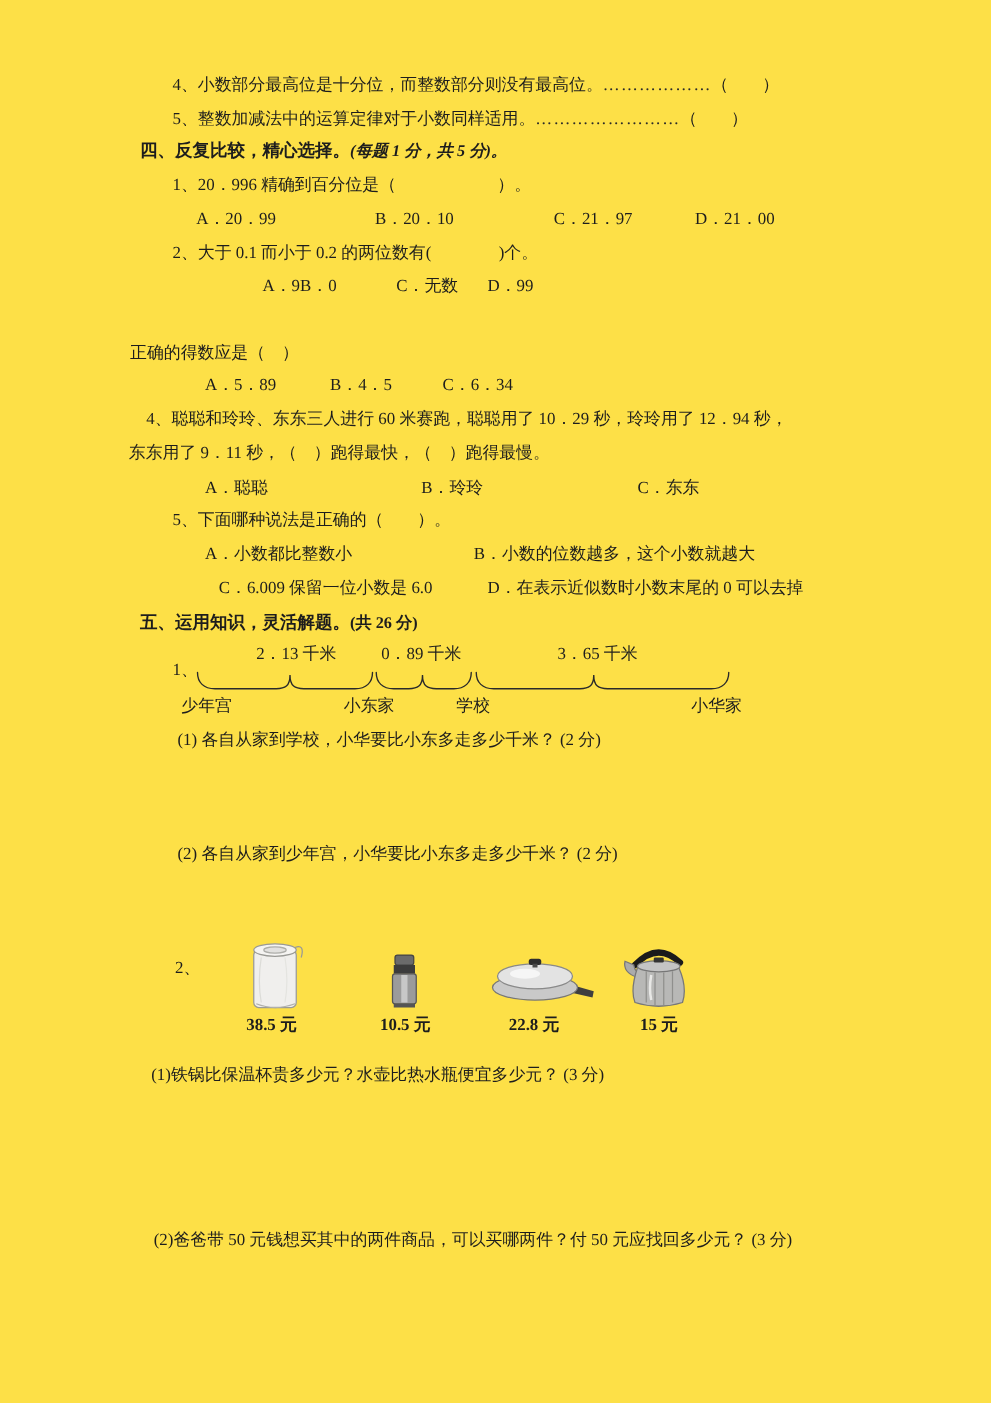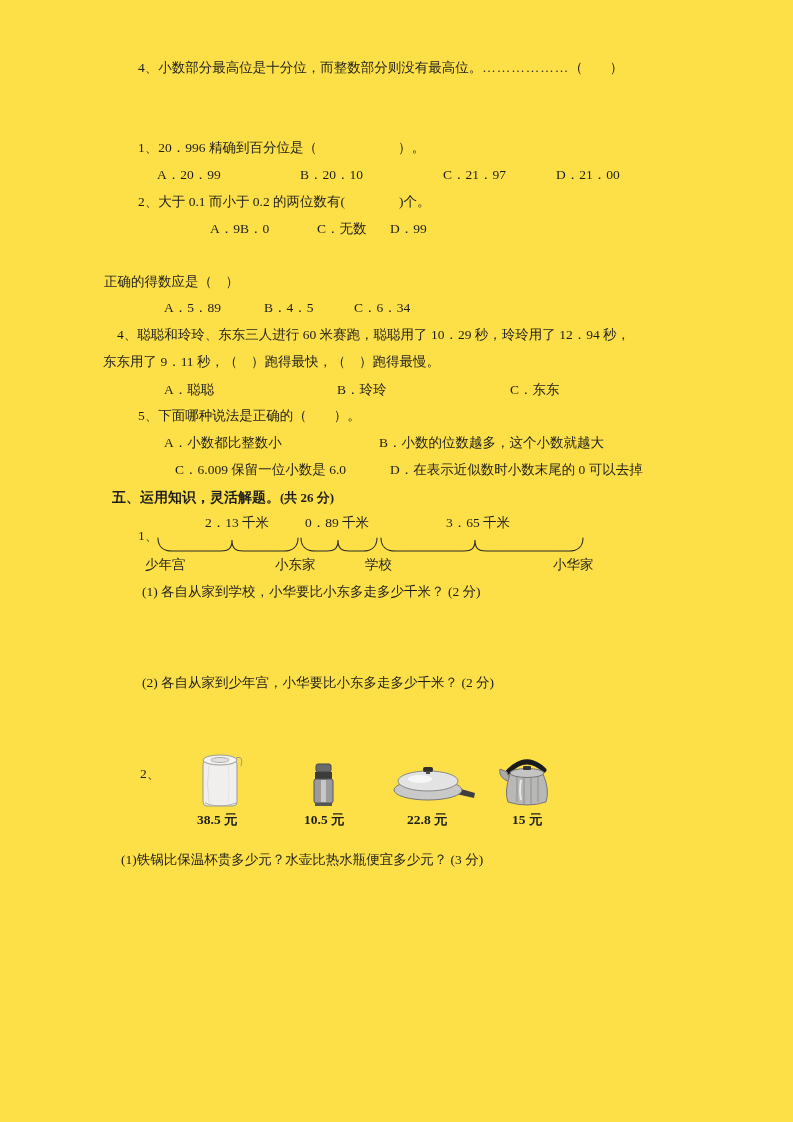--- a/index.html
+++ b/index.html
@@ -33,21 +33,27 @@
   svg{position:absolute;display:block;}
 </style>
 </head>
 <body>
 
 <div class="page">
 
   <div class="line" style="left:138px;top:60px;">
     <span>4、小数部分最高位是十分位，而整数部分则没有最高位。</span><span class="leader">………………</span><span>（　　）</span>
   </div>
+  <div class="line" style="left:138px;top:87px;">
+    <span>5、整数加减法中的运算定律对于小数同样适用。</span><span class="leader">……………………</span><span>（　　）</span>
+  </div>
 
+  <div class="line" style="left:112px;top:113px;">
+    <span class="bold">四、反复比较，精心选择。</span><span class="note">(每题 1 分，共 5 分)。</span>
+  </div>
 
   <div class="line" style="left:138px;top:140px;">1、20．996 精确到百分位是（　　　　　　）。</div>
   <div class="opt-row opts-q1" style="left:157px;top:167px;">
     <span>A．20．99</span>
     <span>B．20．10</span>
     <span>C．21．97</span>
     <span>D．21．00</span>
   </div>
 
   <div class="line" style="left:138px;top:194px;">2、大于 0.1 而小于 0.2 的两位数有(　　　　)个。</div>
@@ -146,14 +152,15 @@
     <path d="M21 25 V50 M28 26 V52 M35 26 V52 M42 25 V50" stroke="#8f8f8d" fill="none"></path>
     <path d="M25 28 q-2 11 0 20" stroke="#e8e8e6" fill="none" stroke-width="2"></path>
   </svg>
 
   <div class="line price" style="left:197px;top:812px;">38.5 元</div>
   <div class="line price" style="left:304px;top:812px;">10.5 元</div>
   <div class="line price" style="left:407px;top:812px;">22.8 元</div>
   <div class="line price" style="left:512px;top:812px;">15 元</div>
 
   <div class="line" style="left:121px;top:852px;">(1)铁锅比保温杯贵多少元？水壶比热水瓶便宜多少元？ (3 分)</div>
+  <div class="line" style="left:123px;top:984px;">(2)爸爸带 50 元钱想买其中的两件商品，可以买哪两件？付 50 元应找回多少元？ (3 分)</div>
 
 </div>
 
 </body></html>

